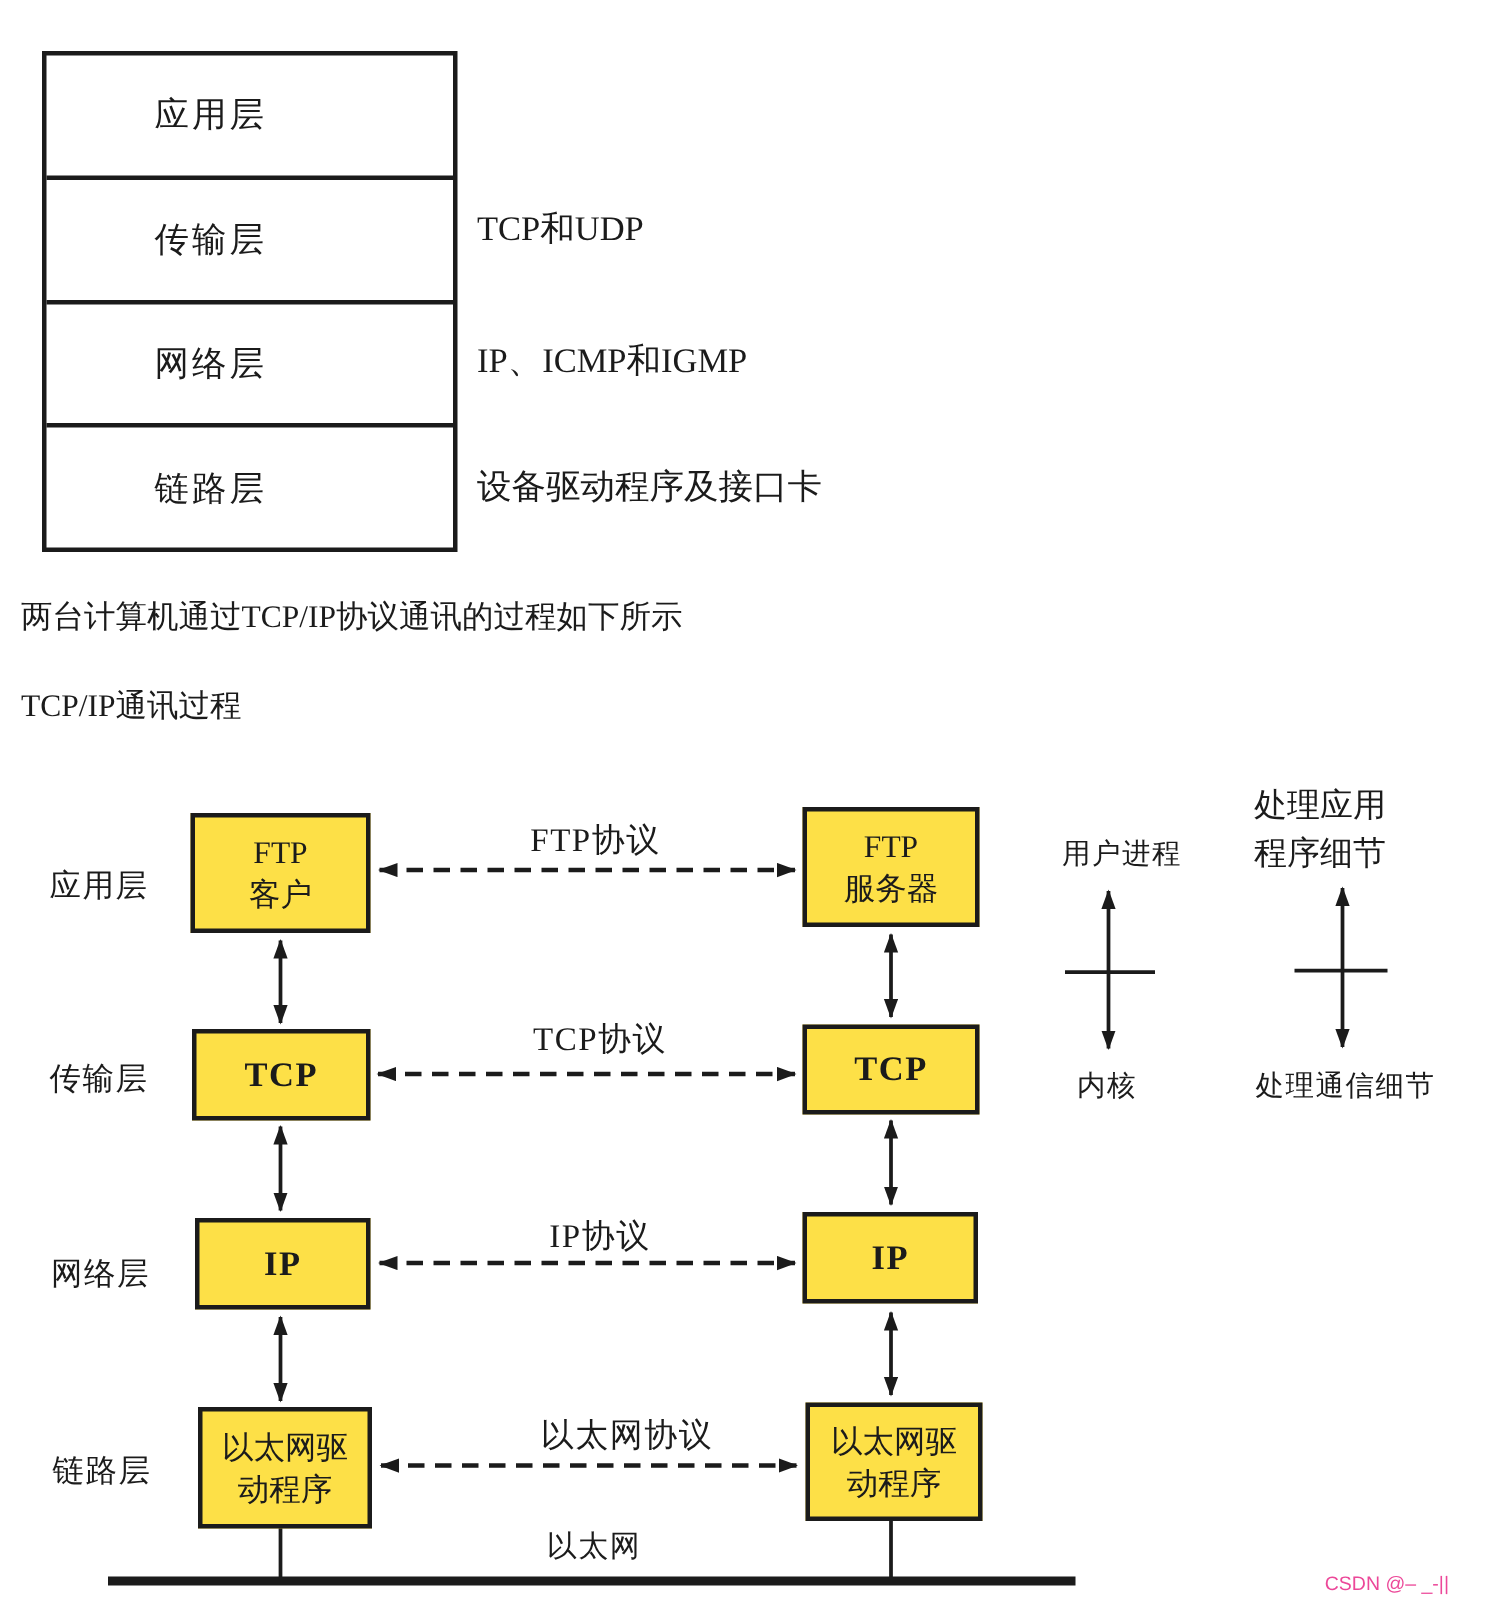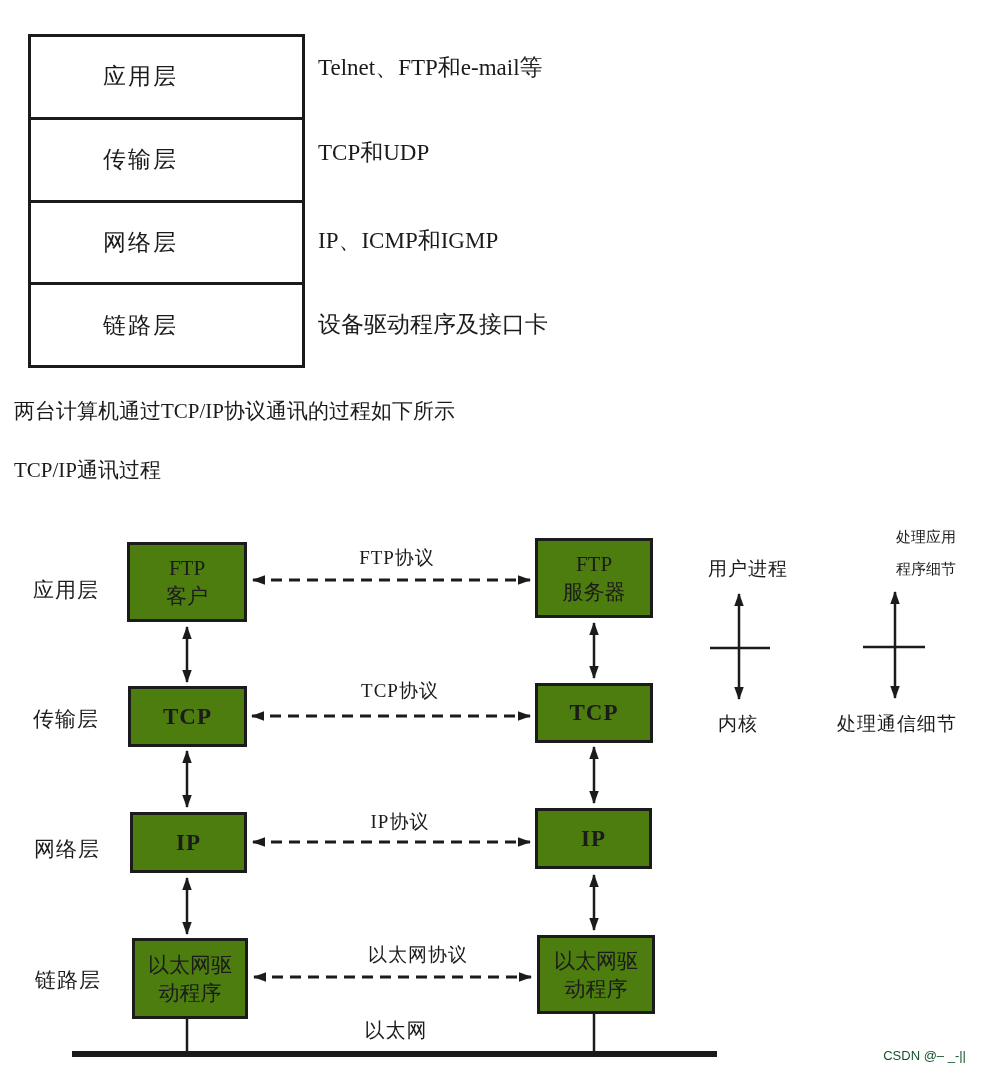--- a/index.html
+++ b/index.html
@@ -43,44 +43,44 @@
     left: 14px;
     font-size: 21px;
     white-space: nowrap;
   }
   
   .dg-svg { position: absolute; left: 0; top: 0; width: 1000px; height: 1078px; }
   .box {
     position: absolute;
     border: 3px solid #1b1b1b;
     box-sizing: border-box;
-    background: #4d7c0f;
+    background: #fde047;
     display: flex; flex-direction: column;
     align-items: center; justify-content: center;
     text-align: center;
   }
   .box .bl { display: block; font-size: 21px; line-height: 28px; }
   .box.bold-box { font-weight: bold; font-size: 23px; letter-spacing: 1px; }
   .lbl {
     position: absolute;
     text-align: center;
     white-space: nowrap;
     font-size: 21px;
     letter-spacing: 1px;
   }
-  .proto { font-size: 19px; width: 140px; }
+  .proto { font-size: 22px; width: 140px; }
   .annot { font-size: 19px; }
-  .annot2 { font-size: 15px; line-height: 32px; white-space: nowrap; text-align: right; }
+  .annot2 { font-size: 22px; line-height: 32px; white-space: nowrap; text-align: left; }
   .watermark {
     position: absolute;
     left: 840px; top: 1048px; width: 126px;
     text-align: right;
     font-family: "Liberation Sans", "DejaVu Sans", sans-serif;
     font-size: 13px;
-    color: #14532d;
+    color: #ec4899;
   }
 </style>
 </head>
 <body>
 
 <div class="page">
 
   <div class="stack-table">
     <div class="stack-row">
       <span>应用层</span>
@@ -89,21 +89,20 @@
       <span>传输层</span>
     </div>
     <div class="stack-row">
       <span>网络层</span>
     </div>
     <div class="stack-row">
       <span>链路层</span>
     </div>
   </div>
 
-  <div class="stack-desc" style="top:52px">Telnet、FTP和e-mail等</div>
   <div class="stack-desc" style="top:137px">TCP和UDP</div>
   <div class="stack-desc" style="top:309px">设备驱动程序及接口卡</div>
   <div class="stack-desc" style="top:225px">IP、ICMP和IGMP</div>
 
   <div class="para" style="top:397px">两台计算机通过TCP/IP协议通讯的过程如下所示</div>
   <div class="para" style="top:456px">TCP/IP通讯过程</div>
 
   <svg class="dg-svg" viewBox="0 0 1000 1078" xmlns="http://www.w3.org/2000/svg">
     <defs>
       <marker id="ah" markerUnits="userSpaceOnUse" markerWidth="14" markerHeight="11" refX="12" refY="4.75" orient="auto-start-reverse">

